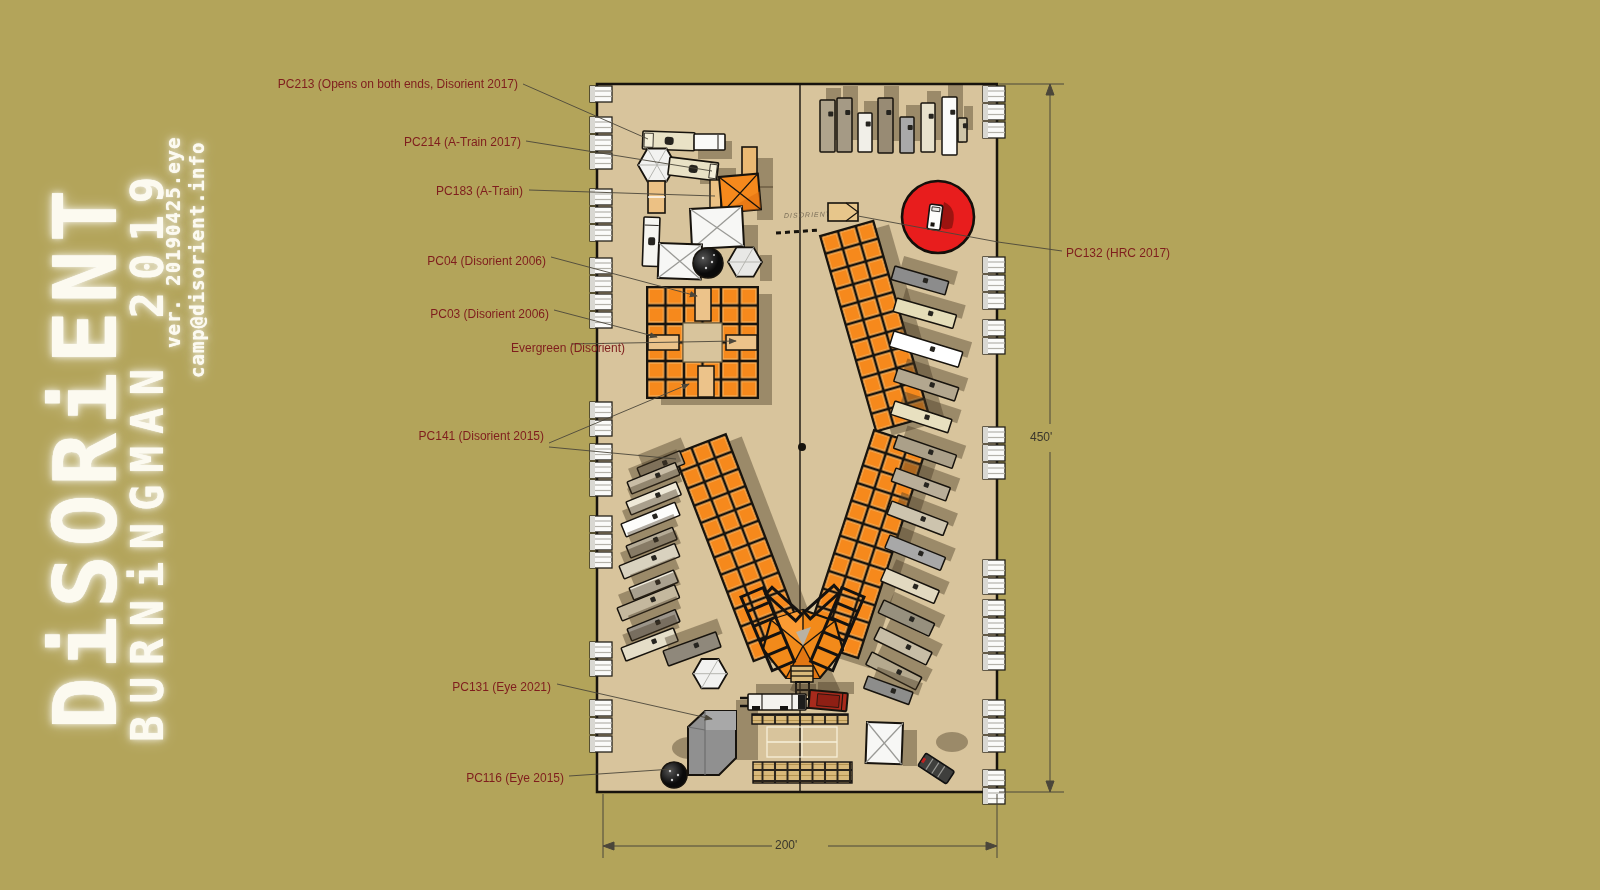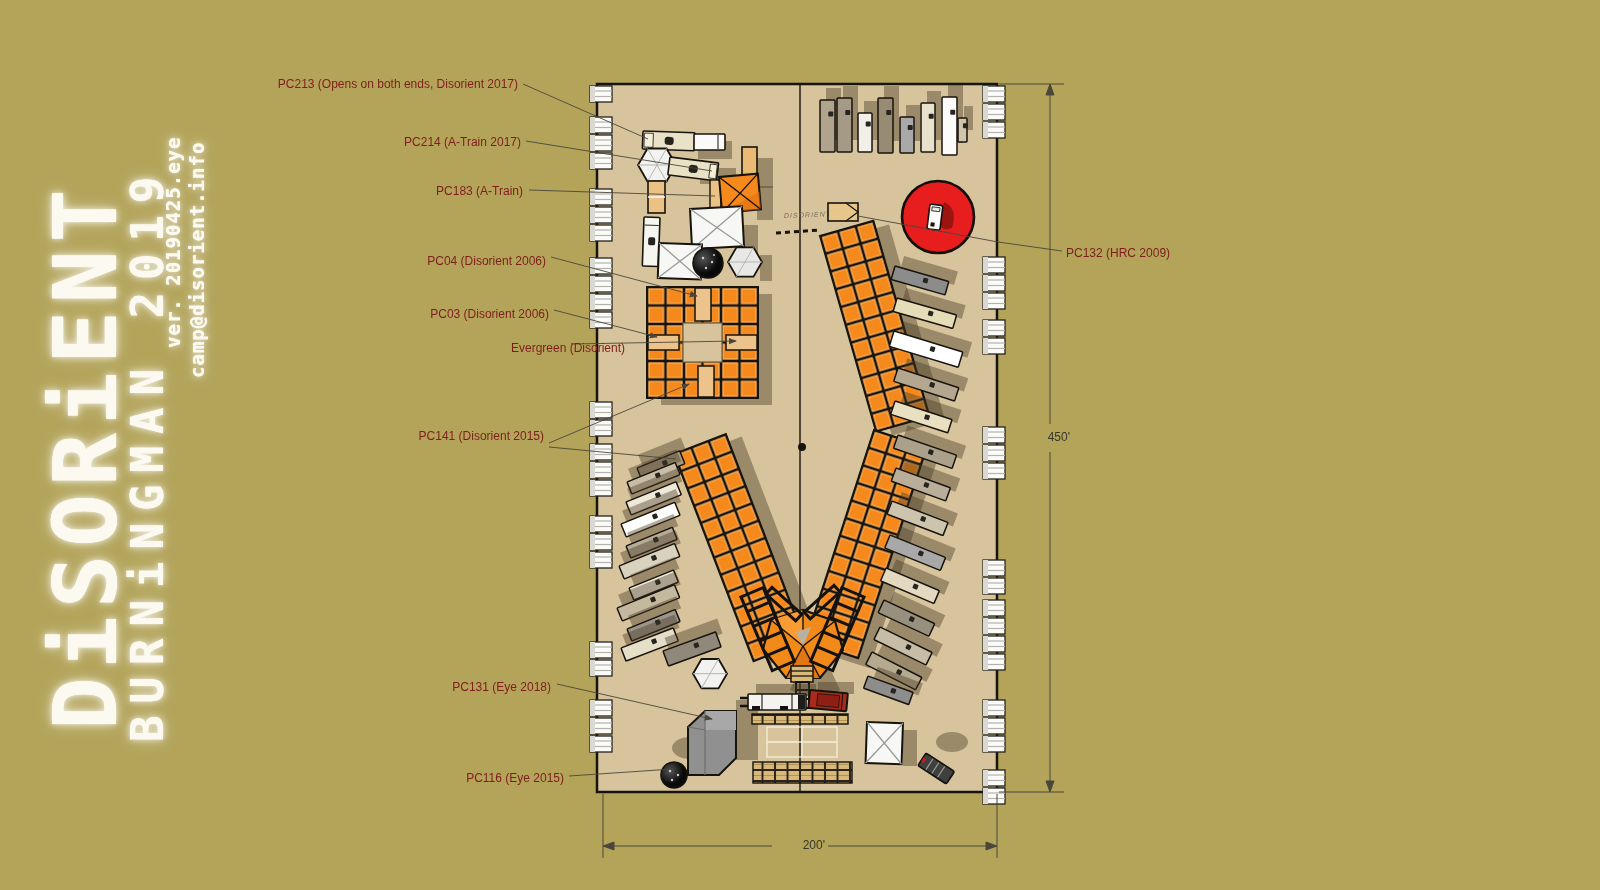--- a/index.html
+++ b/index.html
@@ -1,19 +1,19 @@
 <!DOCTYPE html>
 <html><head>
 <meta charset="utf-8">
 <style>
   html,body{margin:0;padding:0;background:#b3a45a;}
   #stage{position:relative;width:1600px;height:890px;background:#b3a45a;overflow:hidden;font-family:"Liberation Sans",sans-serif;}
   #plan-svg{position:absolute;left:0;top:0;}
   .lbl{position:absolute;font-size:12px;color:#7f1d1d;white-space:nowrap;}
-  .dim{position:absolute;font-size:12px;color:#3a362c;text-align:right;}
+  .dim{position:absolute;font-size:12px;color:#3a362c;text-align:left;}
   .brand{position:absolute;transform:rotate(-90deg);transform-origin:0 0;white-space:nowrap;
          font-family:"DejaVu Sans Mono",monospace;font-weight:bold;color:#fcfaf0;
          text-shadow:0 0 1px #ffffff,0 0 7px rgba(255,255,255,.8),0 0 16px rgba(255,255,255,.45);}
   #brand-title{font-size:88px;letter-spacing:8px;left:34px;top:730px;}
   #brand-sub{font-size:44px;letter-spacing:12px;left:122px;top:742px;}
   #brand-ver{font-size:19px;letter-spacing:1px;left:162px;top:348px;}
   #brand-mail{font-size:19px;letter-spacing:1px;left:186px;top:378px;}
 </style>
 </head>
 <body>
@@ -758,20 +758,20 @@
     </g>
   </svg>
 
   <div class="lbl" style="right:1082px;top:77px">PC213 (Opens on both ends, Disorient 2017)</div>
   <div class="lbl" style="right:1079px;top:135px">PC214 (A-Train 2017)</div>
   <div class="lbl" style="right:1077px;top:184px">PC183 (A-Train)</div>
   <div class="lbl" style="right:1054px;top:254px">PC04 (Disorient 2006)</div>
   <div class="lbl" style="right:1051px;top:307px">PC03 (Disorient 2006)</div>
   <div class="lbl" style="right:975px;top:341px">Evergreen (Disorient)</div>
   <div class="lbl" style="right:1056px;top:429px">PC141 (Disorient 2015)</div>
-  <div class="lbl" style="right:1049px;top:680px">PC131 (Eye 2018)</div>
+  <div class="lbl" style="right:1049px;top:680px">PC131 (Eye 2021)</div>
   <div class="lbl" style="right:1036px;top:771px">PC116 (Eye 2015)</div>
-  <div class="lbl" style="left:1066px;top:246px">PC132 (HRC 2009)</div>
+  <div class="lbl" style="left:1066px;top:246px">PC132 (HRC 2017)</div>
 
   <div class="dim" style="left:1030px;top:430px;width:40px">450'</div>
   <div class="dim" style="left:775px;top:838px;width:50px">200'</div>
 
 </div>
 
 </body></html>

